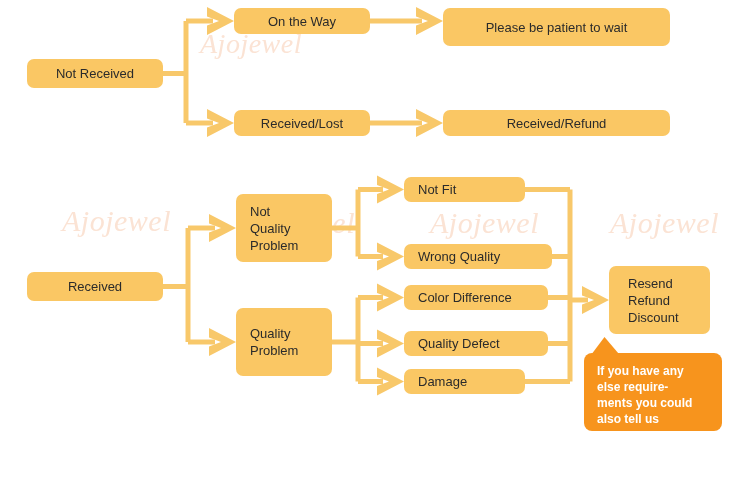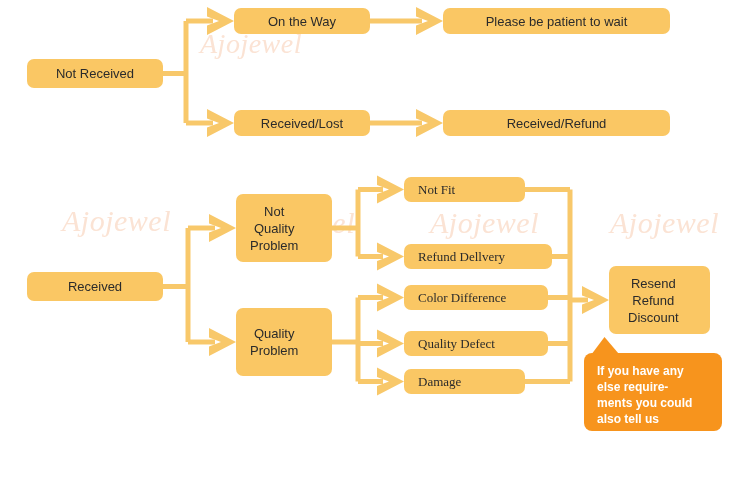--- a/index.html
+++ b/index.html
@@ -37,29 +37,28 @@
     line-height:17px;
     display:flex;
     align-items:center;
     justify-content:center;
     text-align:center;
     z-index:2;
     padding:0 8px;
   }
   .node.multiline{
     justify-content:flex-start;
-    text-align:center;
+    text-align:left;
     padding-left:14px;
     white-space:pre-line;
   }
   .node.leftish{
     justify-content:flex-start;
     padding-left:14px;
     text-align:left;
-    font-family:Liberation Serif, serif;
   }
 
   
   #callout{
     position:absolute;
     box-sizing:border-box;
     background:#F7941D;
     border-radius:8px;
     color:#ffffff;
     font-weight:bold;
@@ -132,29 +131,29 @@
       <path d="M525,381.5 L570,381.5"></path>
       <path d="M570,189.5 L570,381.5"></path>
 
       <path d="M570,300 L588,300" marker-end="url(#arw)"></path>
     </g>
   </svg>
 
   <div id="nodes">
       <div class="node" style="left: 27px; top: 59px; width: 136px; height: 29px; background: rgb(250, 199, 100); color: rgb(43, 43, 43);">Not Received</div>
       <div class="node" style="left: 234px; top: 8px; width: 136px; height: 26px; background: rgb(250, 199, 100); color: rgb(43, 43, 43);">On the Way</div>
-      <div class="node" style="left: 443px; top: 8px; width: 227px; height: 26px; background: rgb(250, 199, 100); color: rgb(43, 43, 43);">Please be patient to wait</div>
+      <div class="node" style="left: 443px; top: 8px; width: 227px; height: 38px; background: rgb(250, 199, 100); color: rgb(43, 43, 43);">Please be patient to wait</div>
       <div class="node" style="left: 234px; top: 110px; width: 136px; height: 26px; background: rgb(250, 199, 100); color: rgb(43, 43, 43);">Received/Lost</div>
       <div class="node" style="left: 443px; top: 110px; width: 227px; height: 26px; background: rgb(250, 199, 100); color: rgb(43, 43, 43);">Received/Refund</div>
       <div class="node" style="left: 27px; top: 272px; width: 136px; height: 29px; background: rgb(250, 199, 100); color: rgb(43, 43, 43);">Received</div>
       <div class="node multiline" style="left: 236px; top: 194px; width: 96px; height: 68px; background: rgb(250, 199, 100); color: rgb(43, 43, 43);">Not
 Quality
 Problem</div>
       <div class="node leftish" style="left: 404px; top: 177px; width: 121px; height: 25px; background: rgb(250, 199, 100); color: rgb(43, 43, 43);">Not Fit</div>
-      <div class="node leftish" style="left: 404px; top: 244px; width: 148px; height: 25px; background: rgb(250, 199, 100); color: rgb(43, 43, 43);">Refund Dellvery</div>
+      <div class="node leftish" style="left: 404px; top: 244px; width: 148px; height: 25px; background: rgb(250, 199, 100); color: rgb(43, 43, 43);">Wrong Quality</div>
       <div class="node multiline" style="left: 236px; top: 308px; width: 96px; height: 68px; background: rgb(250, 199, 100); color: rgb(43, 43, 43);">Quality
 Problem</div>
       <div class="node leftish" style="left: 404px; top: 285px; width: 144px; height: 25px; background: rgb(250, 199, 100); color: rgb(43, 43, 43);">Color Difference</div>
       <div class="node leftish" style="left: 404px; top: 331px; width: 144px; height: 25px; background: rgb(250, 199, 100); color: rgb(43, 43, 43);">Quality Defect</div>
       <div class="node leftish" style="left: 404px; top: 369px; width: 121px; height: 25px; background: rgb(250, 199, 100); color: rgb(43, 43, 43); text-align: right;">Damage</div>
       <div class="node multiline" style="left: 609px; top: 266px; width: 101px; height: 68px; background: rgb(250, 199, 100); color: rgb(43, 43, 43); padding-left: 19px;">Resend
 Refund
 Discount</div>
     </div>
 

